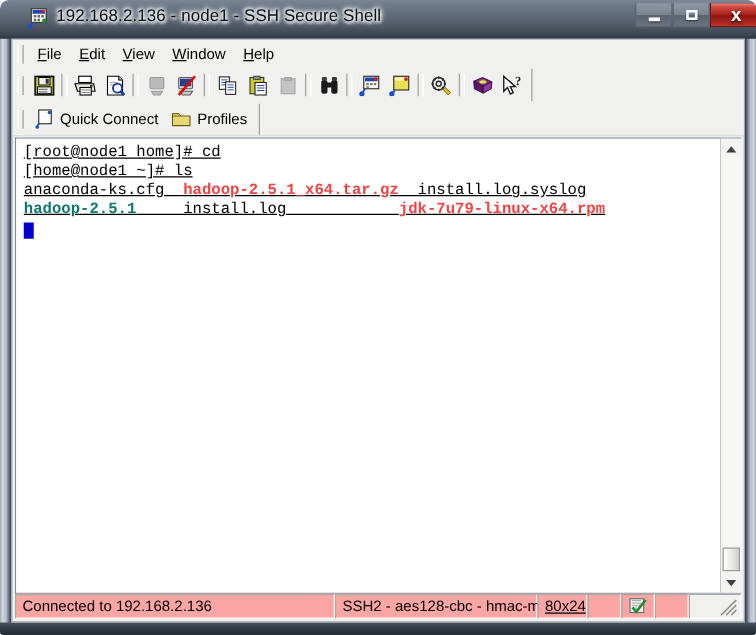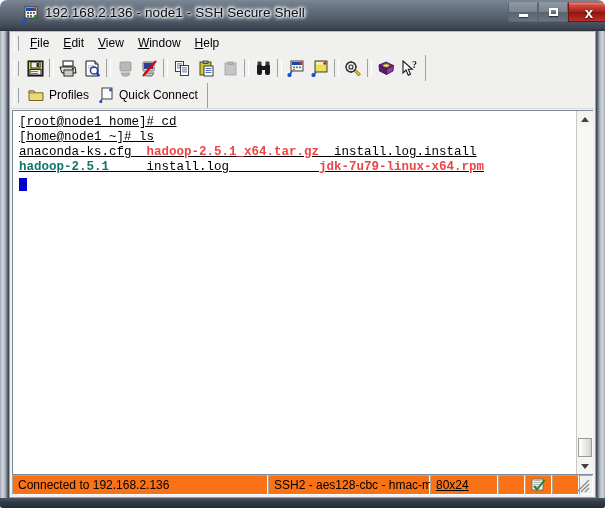--- a/index.html
+++ b/index.html
@@ -332,30 +332,30 @@
     width: 581px;
     height: 20px;
     display: flex;
     align-items: stretch;
     font-size: 12px;
     color: #000;
   }
   .status-cell {
     border: 1px solid;
     border-color: #a7a7a3 #ffffff #ffffff #a7a7a3;
-    background: #f97316;
+    background: #fca5a5;
     display: flex;
     align-items: center;
     padding: 0 5px;
     box-sizing: border-box;
     white-space: nowrap;
   }
   #status-connection { width: 256px; }
   #status-cipher { width: 162px; }
-  #status-size { width: 68px; text-decoration: underline; }
+  #status-size { width: 40px; text-decoration: underline; }
   #status-box1 { width: 27px; }
   #status-box2 { width: 27px; justify-content: center; }
   #status-box3 { width: 27px; }
   #status-grip {
     flex: 1 1 auto;
     border: 1px solid;
     border-color: #a7a7a3 #ffffff #ffffff #a7a7a3;
     background: #f0f0ef;
     position: relative;
   }
@@ -573,49 +573,49 @@
         </div>
 
       </div>
     </div>
 
     <div id="toolbar-connect">
       <div class="grip"></div>
       <div id="toolbar-connect-inner">
         <div class="tb-text-btn">
           <span class="ic">
-            <svg width="16" height="14" viewBox="0 0 16 14">
-              <path d="M1 3 L6 3 L7.5 4.8 L15 4.8 L15 12.5 L1 12.5 Z" fill="#e8d878" stroke="#6a5a10" stroke-width="0.9"></path>
-              <path d="M1 3 L6 3 L7.5 4.8 L1 4.8 Z" fill="#f4e8a0" stroke="#6a5a10" stroke-width="0.8"></path>
-            </svg>
-          </span>
-          <span>Profiles</span>
-        </div>
-        <div class="tb-text-btn">
-          <span class="ic">
             <svg width="15" height="16" viewBox="0 0 15 16">
               <rect x="3" y="1" width="10" height="11" fill="#fdfdfd" stroke="#2a2a2a" stroke-width="0.9"></rect>
               <path d="M3 12 L1.5 14.5" stroke="#1d4fc4" stroke-width="1.4"></path>
               <circle cx="1.8" cy="14.6" r="1.5" fill="#1d4fc4"></circle>
               <circle cx="11.5" cy="3" r="1.4" fill="#1d4fc4"></circle>
             </svg>
           </span>
           <span>Quick Connect</span>
         </div>
+        <div class="tb-text-btn">
+          <span class="ic">
+            <svg width="16" height="14" viewBox="0 0 16 14">
+              <path d="M1 3 L6 3 L7.5 4.8 L15 4.8 L15 12.5 L1 12.5 Z" fill="#e8d878" stroke="#6a5a10" stroke-width="0.9"></path>
+              <path d="M1 3 L6 3 L7.5 4.8 L1 4.8 Z" fill="#f4e8a0" stroke="#6a5a10" stroke-width="0.8"></path>
+            </svg>
+          </span>
+          <span>Profiles</span>
+        </div>
       </div>
     </div>
 
     <div id="terminal-wrap">
       <div id="terminal">
 
         <div class="term-line"><span class="c-black">[root@node1 home]# cd</span></div>
 
         <div class="term-line"><span class="c-black">[home@node1 ~]# ls</span></div>
 
-        <div class="term-line"><span class="c-black">anaconda-ks.cfg  </span><span class="c-red">hadoop-2.5.1_x64.tar.gz</span><span class="c-black">  install.log.install</span></div>
+        <div class="term-line"><span class="c-black">anaconda-ks.cfg  </span><span class="c-red">hadoop-2.5.1_x64.tar.gz</span><span class="c-black">  install.log.syslog</span></div>
 
         <div class="term-line"><span class="c-blue">hadoop-2.5.1</span><span class="c-black">     install.log            </span><span class="c-red">jdk-7u79-linux-x64.rpm</span></div>
 
         <div class="term-line"><span class="cursor"></span></div>
 
       </div>
 
       <div id="term-scrollbar">
         <div id="sb-track"></div>
         <div class="sb-arrow" id="sb-arrow-up">

